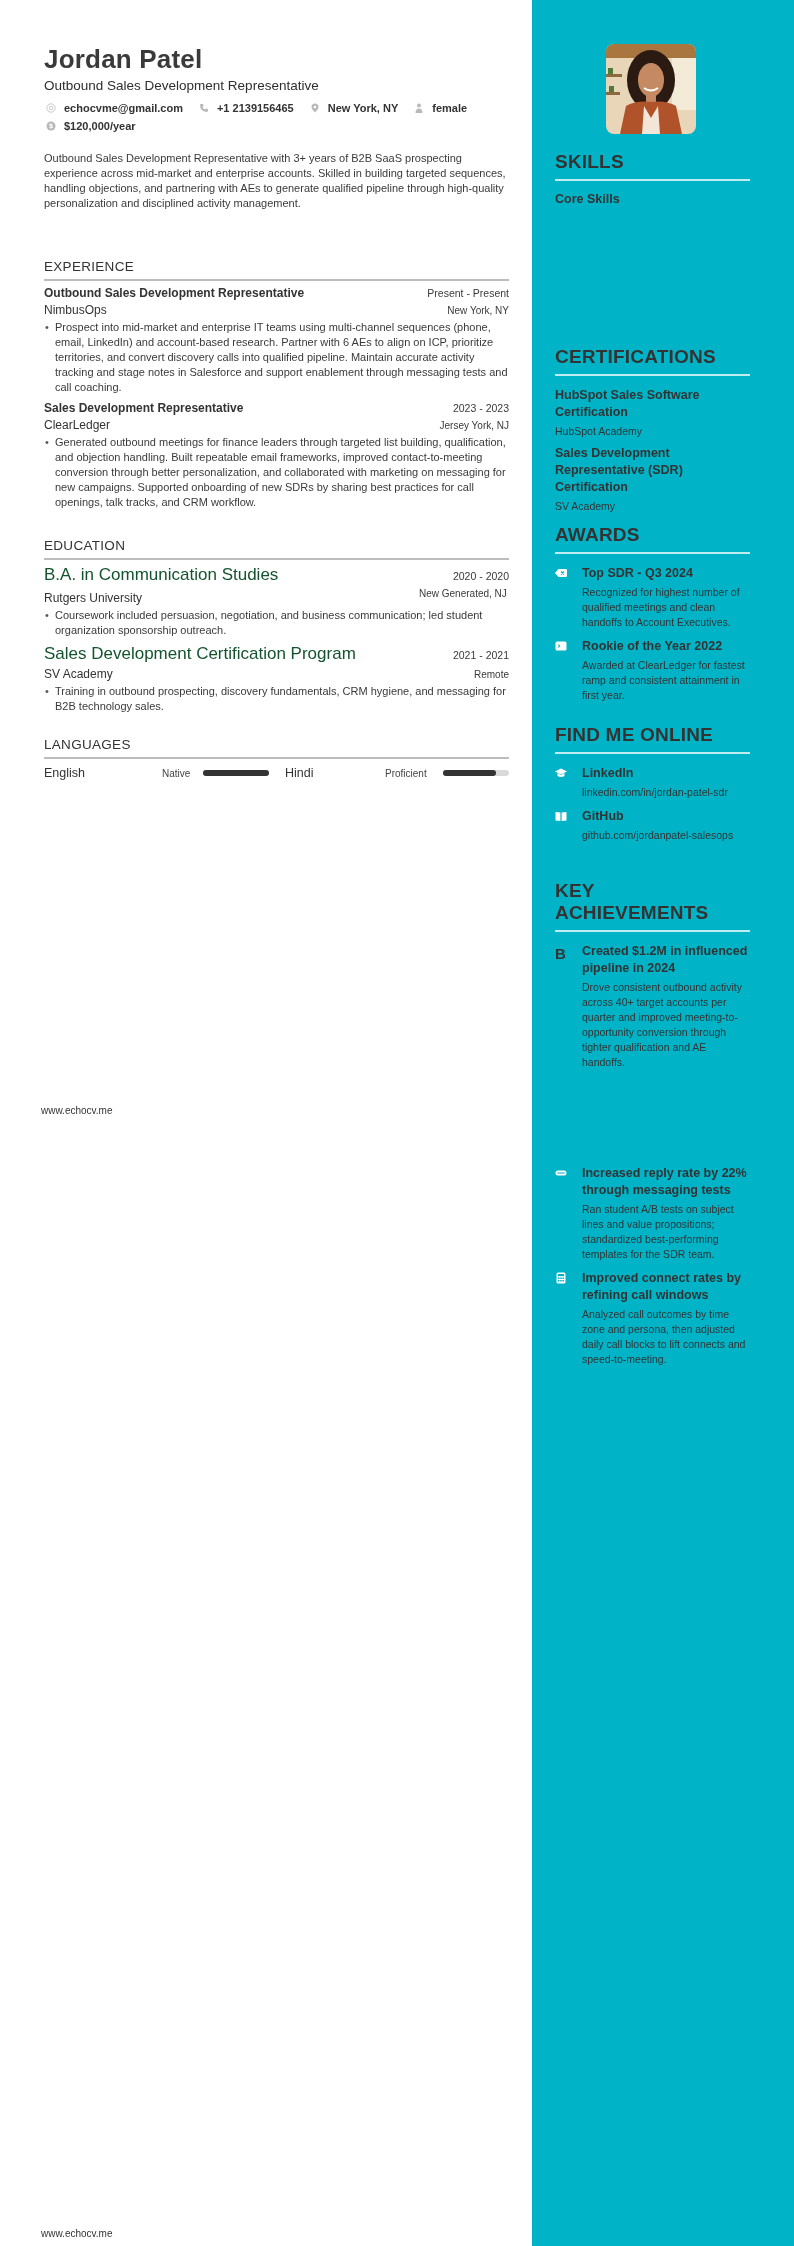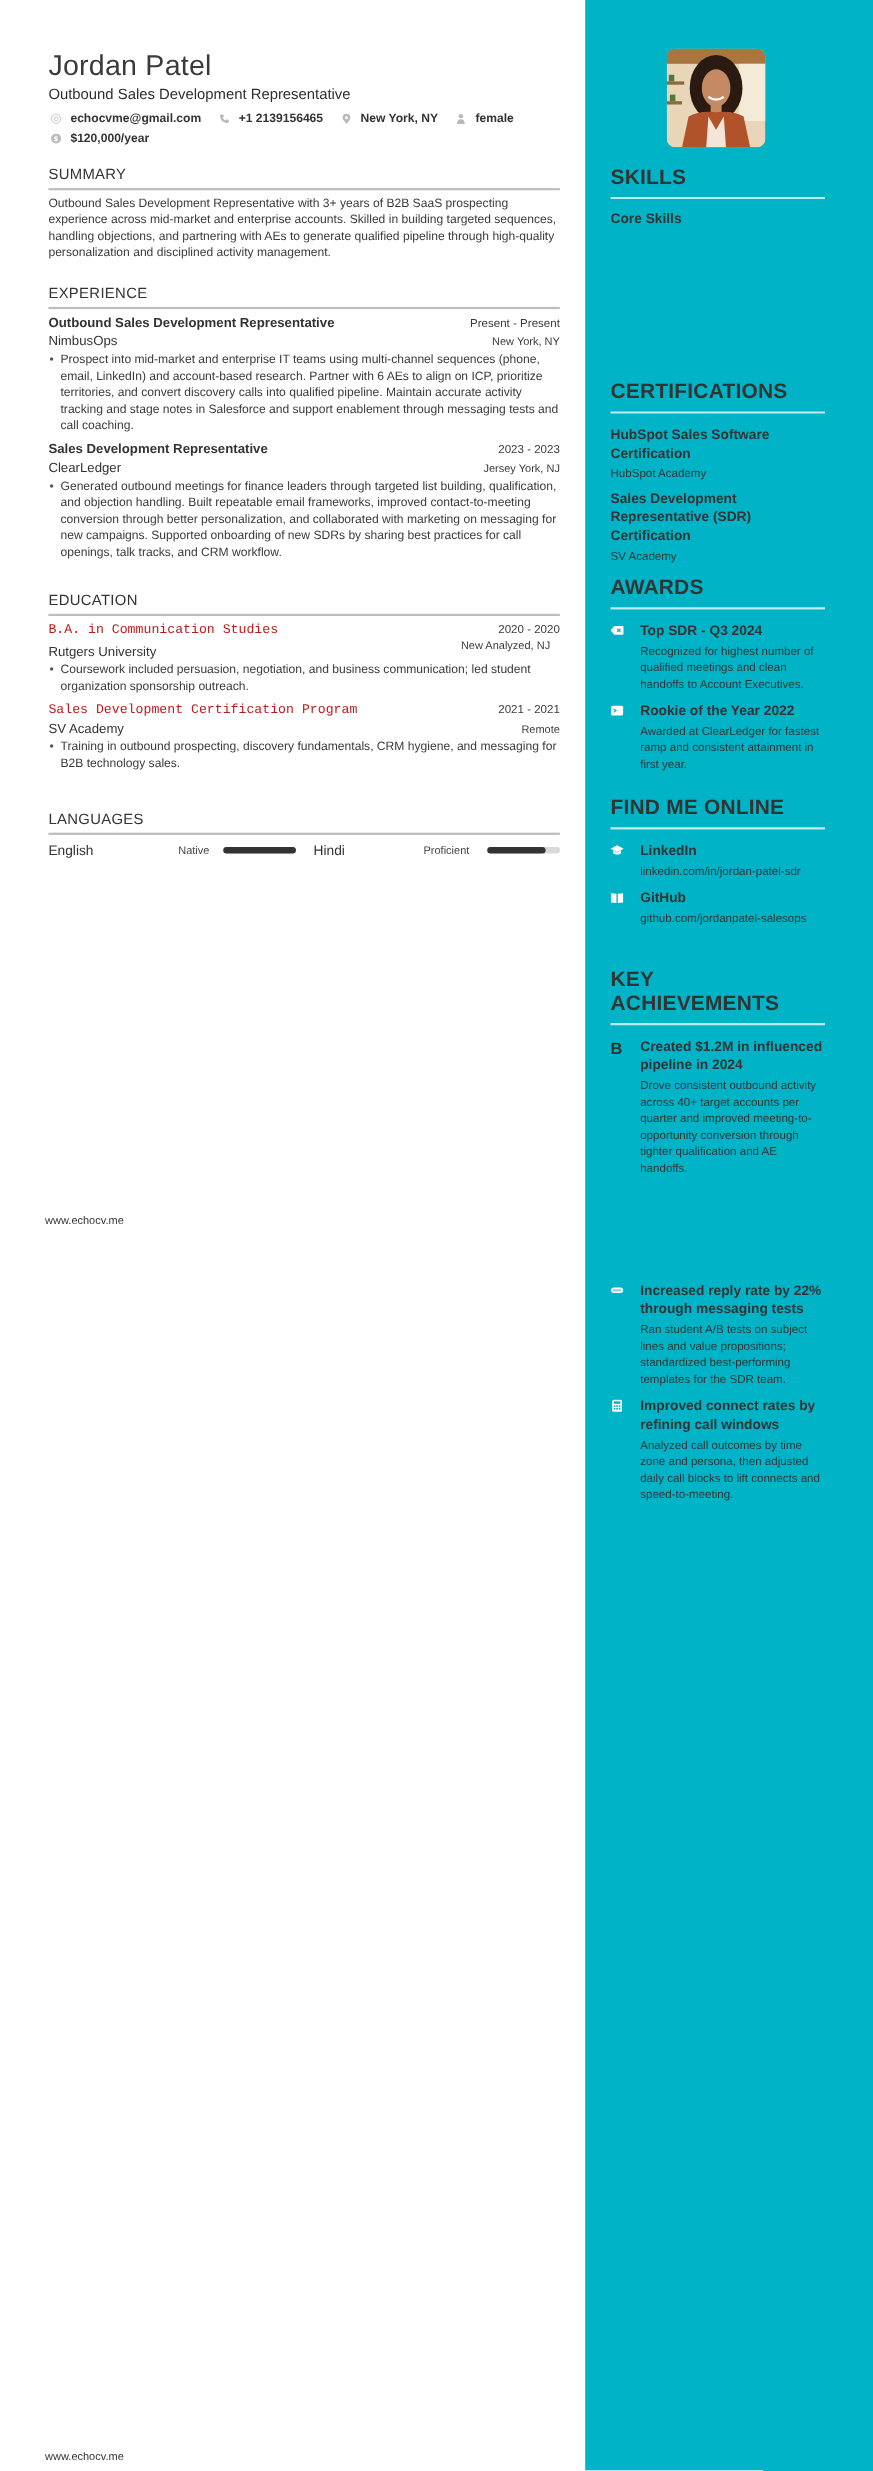--- a/index.html
+++ b/index.html
@@ -4,21 +4,21 @@
 <style>
   * { box-sizing: border-box; margin: 0; padding: 0; }
   html, body { width: 794px; height: 2246px; background: #ffffff; }
   body { font-family: "Liberation Sans", "DejaVu Sans", sans-serif; color: #333333; position: relative; overflow: hidden; }
 
   .page { position: relative; width: 794px; height: 2246px; }
   .left { position: absolute; left: 0; top: 0; width: 532px; height: 2246px; background: #ffffff; }
   .right { position: absolute; left: 532px; top: 0; width: 262px; height: 2246px; background: #00b3c7; color: #ffffff; }
 
   
-  .name { position: absolute; left: 44px; top: 44px; font-size: 26px; font-weight: normal; color: #3a3a3a; letter-spacing: 0.2px; text-align: center; }
+  .name { position: absolute; left: 44px; top: 44px; font-size: 26px; font-weight: bold; color: #3a3a3a; letter-spacing: 0.2px; text-align: center; }
   .title { position: absolute; left: 44px; top: 78px; font-size: 13.5px; color: #2e2e2e; }
   .contacts { position: absolute; left: 44px; top: 99px; width: 470px; font-size: 11px; font-weight: bold; color: #333; }
   .contact-row { display: flex; align-items: center; height: 18px; }
   .contact { display: inline-flex; align-items: center; margin-right: 14px; }
   .cicon { width: 10px; height: 10px; margin-left: 2px; margin-right: 8px; display: inline-flex; align-items: center; justify-content: center; color: #b9b9b9; }
   .cicon svg { width: 10px; height: 10px; }
 
   
   .section { position: absolute; left: 44px; width: 465px; }
   .sec-head { font-size: 13.5px; color: #333; letter-spacing: 0.3px; padding-bottom: 5px; border-bottom: 2px solid #bdbdbd; margin-bottom: 5px; }
@@ -28,21 +28,21 @@
   .entry-top { display: flex; justify-content: space-between; align-items: baseline; }
   .role { font-size: 12px; font-weight: bold; color: #333; }
   .dates { font-size: 10.5px; color: #3a3a3a; }
   .entry-mid { display: flex; justify-content: space-between; align-items: baseline; margin-top: 3px; }
   .company { font-size: 12px; color: #333; }
   .loc { font-size: 10px; color: #3a3a3a; }
   .bullets { list-style: none; margin-top: 3px; }
   .bullets li { position: relative; padding-left: 11px; font-size: 11px; line-height: 15px; color: #3a3a3a; }
   .bullets li::before { content: "•"; position: absolute; left: 1px; top: 0; color: #555; }
 
-  .edu-degree { font-size: 12px; color: #b91c1c; font-family: Liberation Mono, monospace; }
+  .edu-degree { font-size: 17px; color: #14532d; }
   .edu-mid { display: flex; justify-content: space-between; align-items: flex-start; margin-top: 2px; }
   .edu-loc { font-size: 10px; color: #3a3a3a; width: 90px; line-height: 14px; }
 
   .lang-row { display: flex; align-items: center; height: 18px; }
   .lang-name { font-size: 12.5px; color: #333; width: 118px; }
   .lang-level { font-size: 10px; color: #444; width: 41px; }
   .lang-bar { width: 66px; height: 6px; border-radius: 3px; background: #d9d9d9; position: relative; margin-right: 16px; }
   .lang-fill { position: absolute; left: 0; top: 0; height: 6px; border-radius: 3px; background: #333; }
 
   .footer { position: absolute; left: 41px; font-size: 10px; color: #333; }
@@ -120,21 +120,20 @@
               <circle cx="5" cy="5" r="4.5" fill="#b9b9b9"></circle>
               <text x="5" y="7.3" font-size="6.5" text-anchor="middle" fill="#fff" font-family="DejaVu Sans, sans-serif" font-weight="bold">$</text>
             </svg>
           </span>
         <span>$120,000/year</span>
       </span>
     </div>
   </div>
 
   <div class="section" style="top:151px;">
-    <div class="sec-head">SUMMARY</div>
     <div class="para">Outbound Sales Development Representative with 3+ years of B2B SaaS prospecting experience across mid-market and enterprise accounts. Skilled in building targeted sequences, handling objections, and partnering with AEs to generate qualified pipeline through high-quality personalization and disciplined activity management.</div>
   </div>
 
   <div class="section" style="top:259px;">
     <div class="sec-head">EXPERIENCE</div>
     <div class="entry">
       <div class="entry-top">
         <span class="role">Outbound Sales Development Representative</span>
         <span class="dates">Present - Present</span>
       </div>
@@ -163,21 +162,21 @@
 
   <div class="section" style="top:538px;">
     <div class="sec-head">EDUCATION</div>
     <div class="entry">
       <div class="entry-top">
         <span class="edu-degree">B.A. in Communication Studies</span>
         <span class="dates">2020 - 2020</span>
       </div>
       <div class="edu-mid">
         <span class="company" style="padding-top:4px;">Rutgers University</span>
-        <span class="edu-loc">New Analyzed, NJ</span>
+        <span class="edu-loc">New Generated, NJ</span>
       </div>
       <ul class="bullets">
         <li>Coursework included persuasion, negotiation, and business communication; led student organization sponsorship outreach.</li>
       </ul>
     </div>
     <div class="entry">
       <div class="entry-top">
         <span class="edu-degree">Sales Development Certification Program</span>
         <span class="dates">2021 - 2021</span>
       </div>

